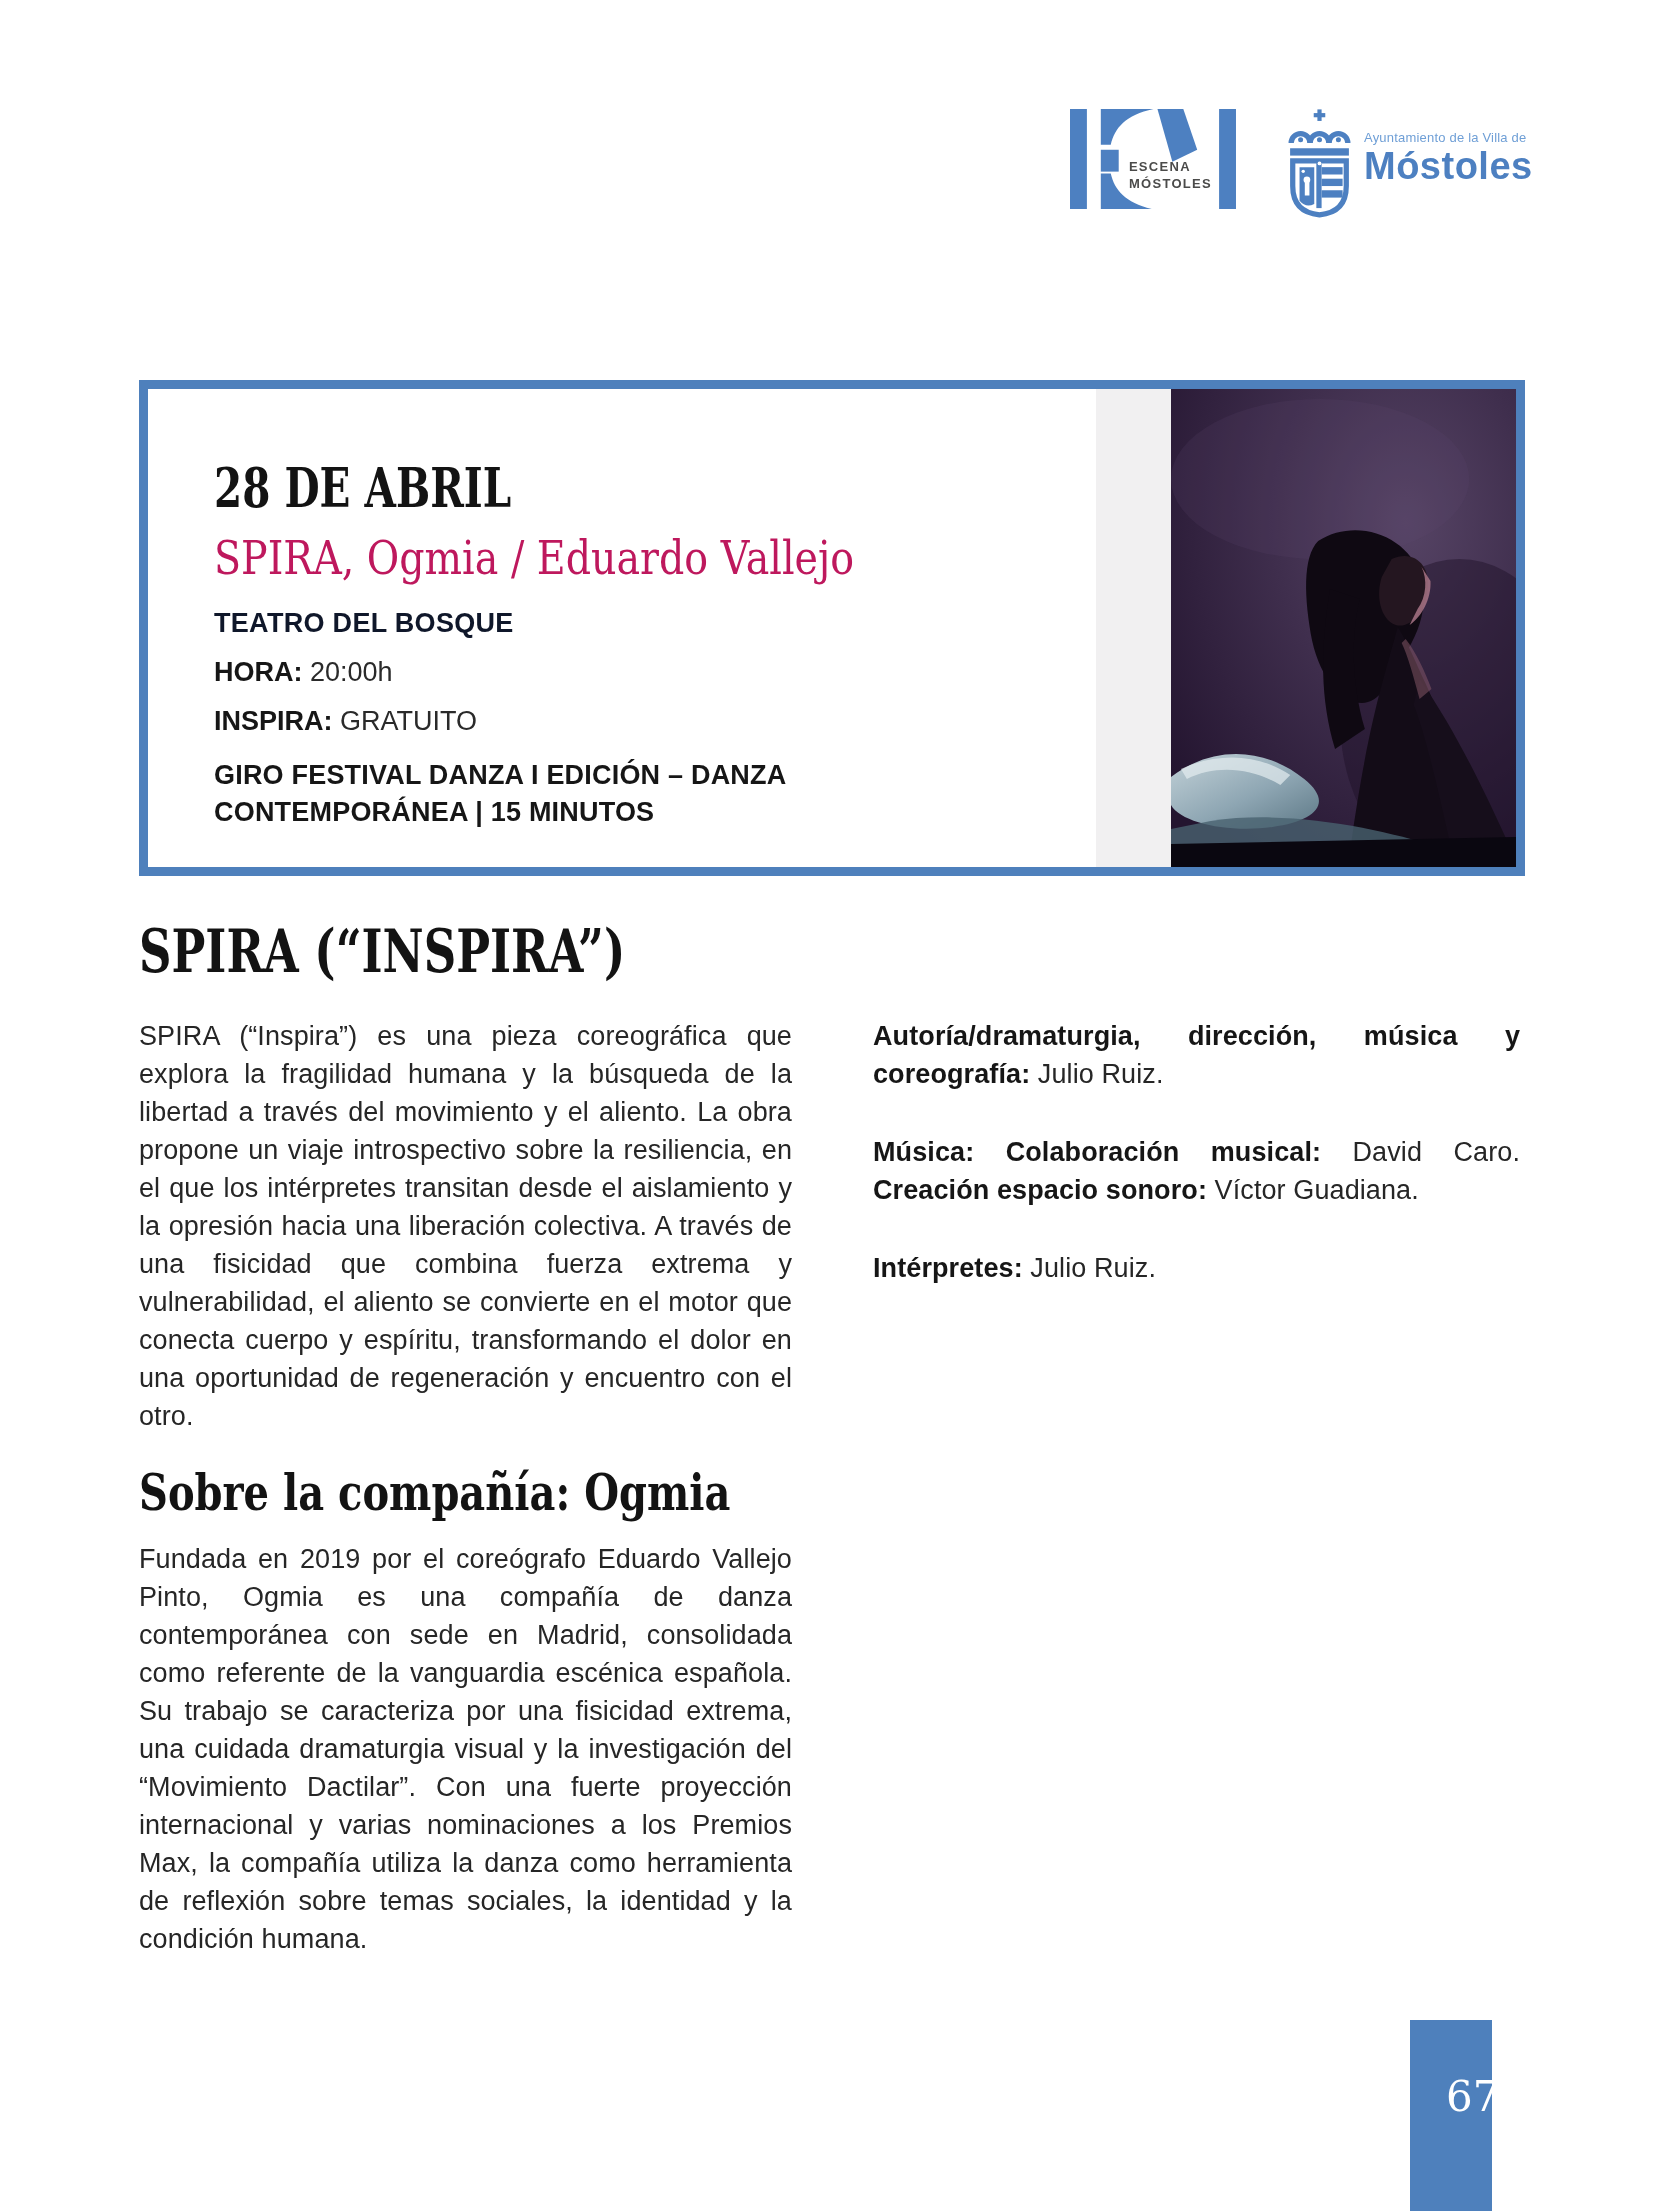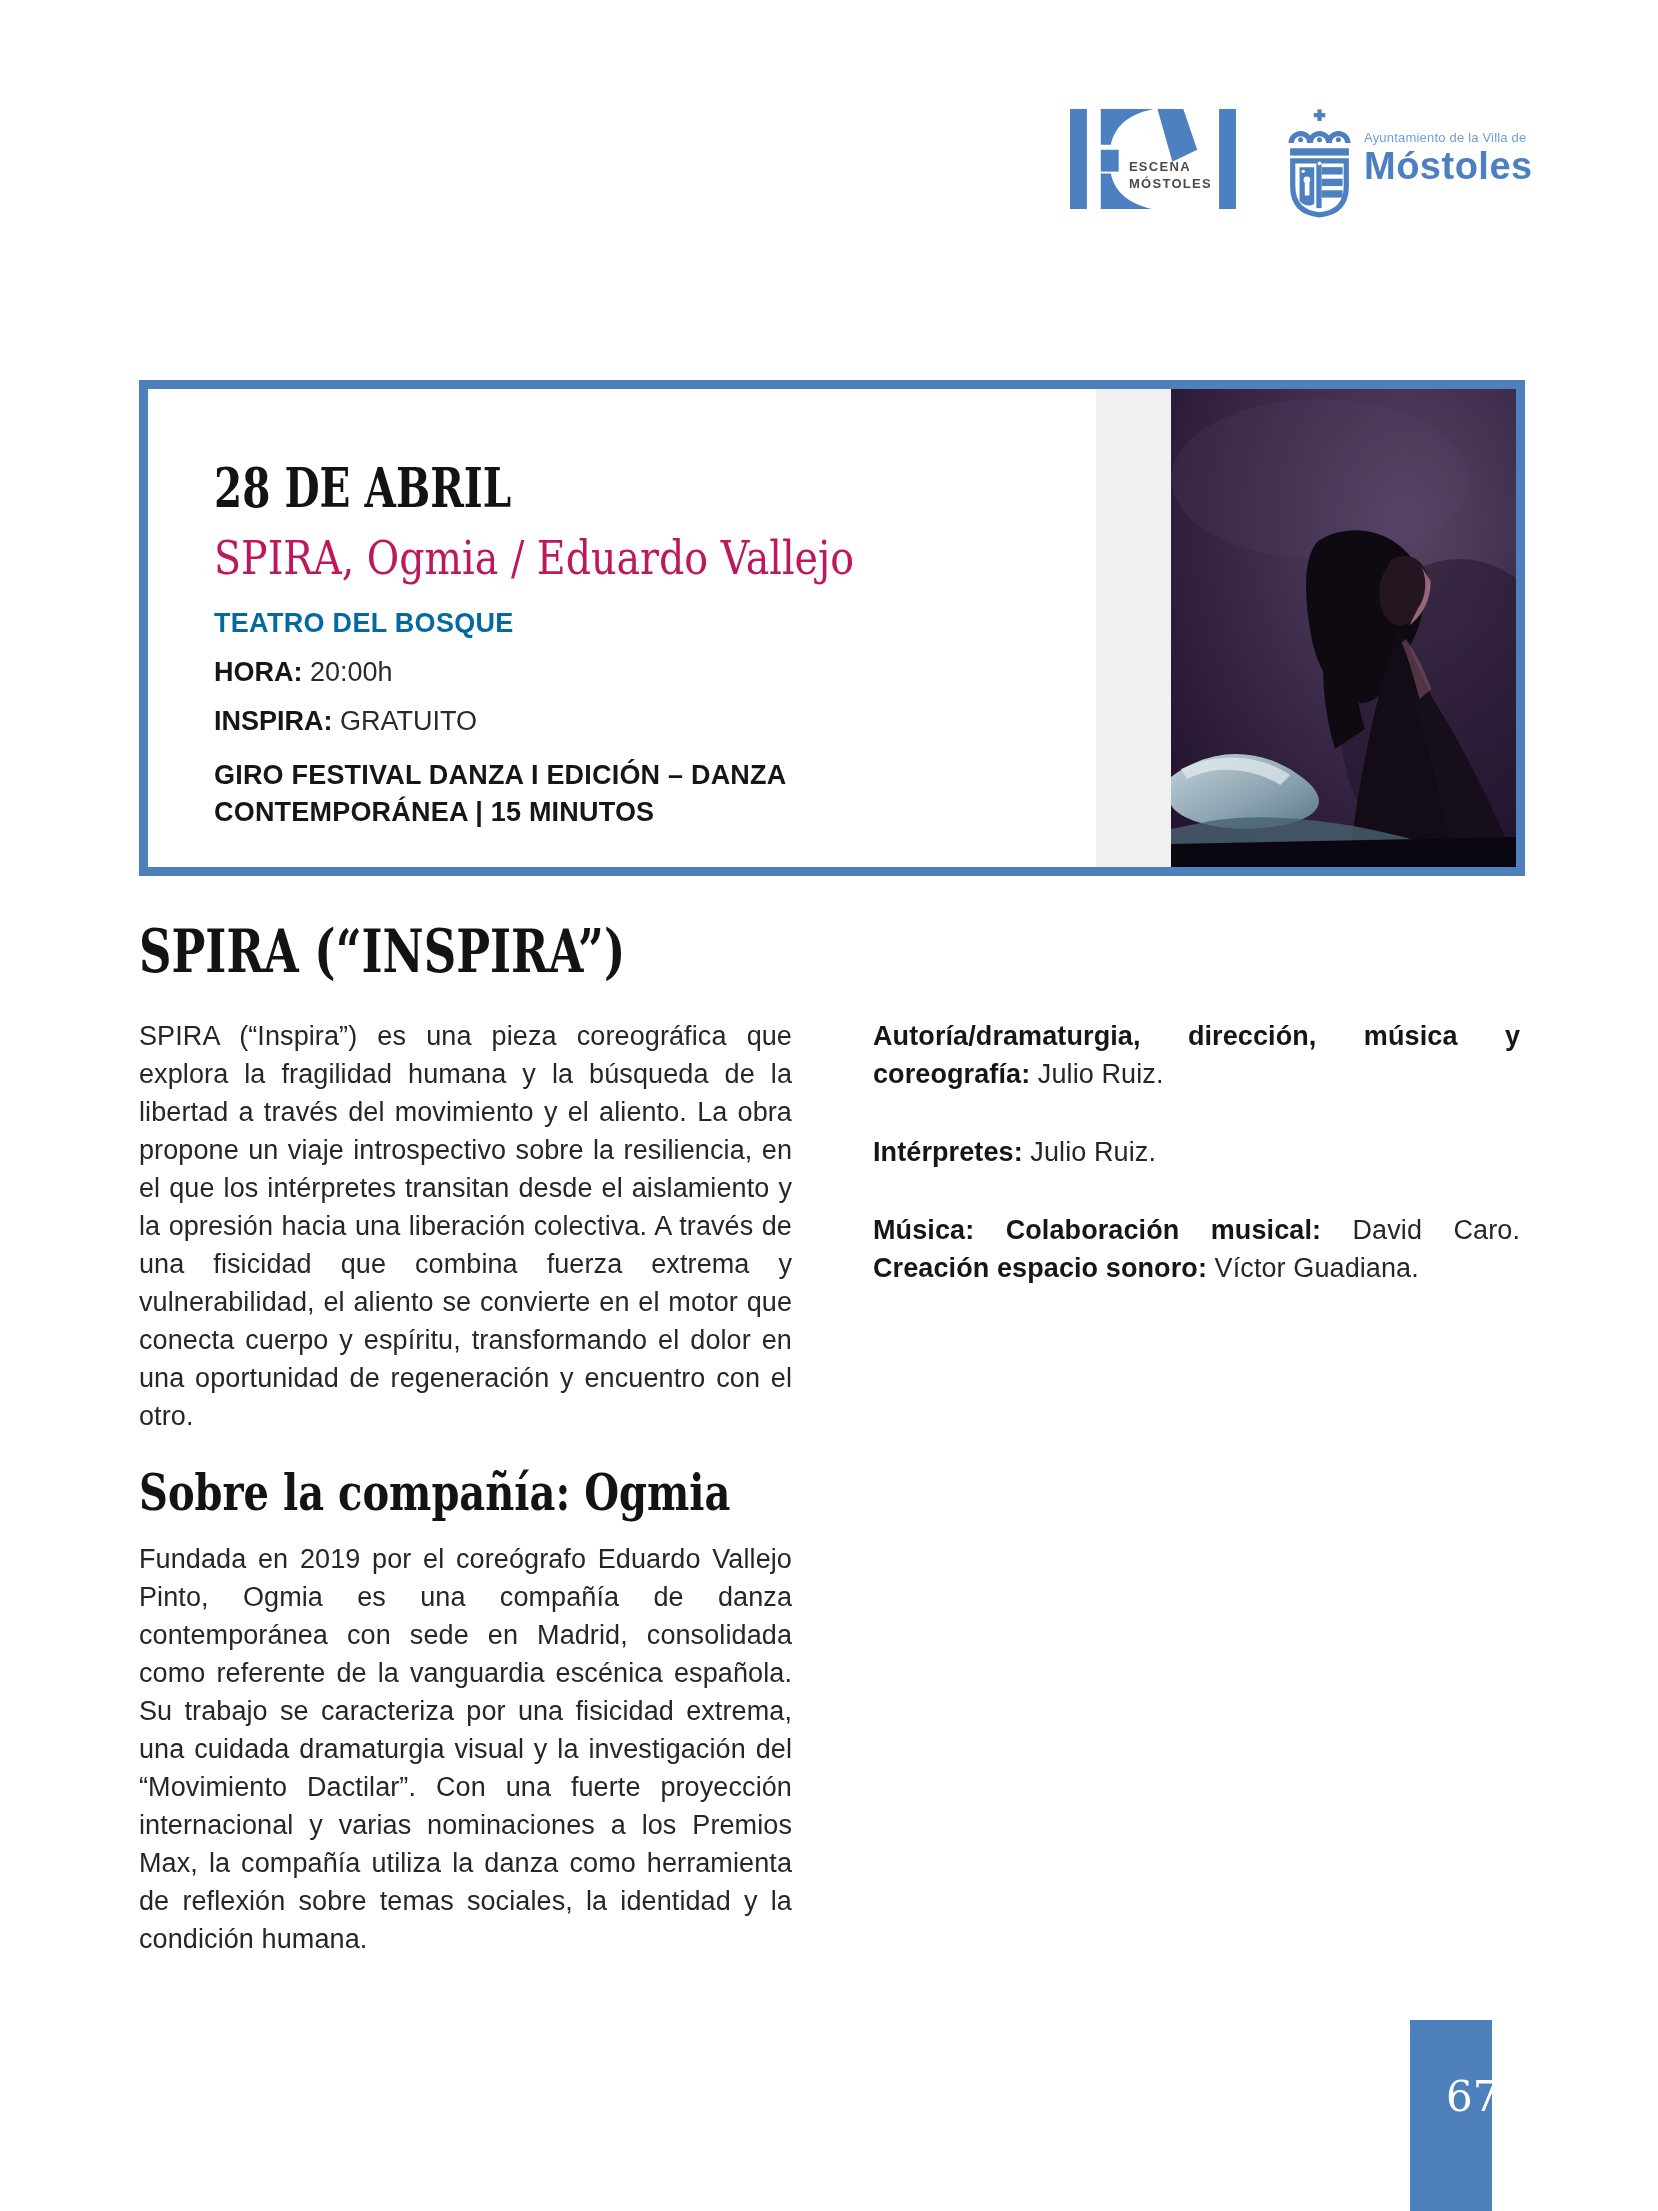--- a/index.html
+++ b/index.html
@@ -46,21 +46,21 @@
   .event-date {
     font-family:"DejaVu Serif", serif; font-weight:bold;
     font-size:54px; line-height:1; color:#131313;
   }
   .event-title {
     margin-top:18px;
     font-family:"DejaVu Serif", serif; font-weight:normal;
     font-size:46px; line-height:1.1; color:#be185d;
   }
   .event-title .serif-cond { transform:scaleX(.86); }
-  .event-venue { margin-top:24px; font-size:27px; font-weight:bold; letter-spacing:0.3px; color:#0369a1; }
+  .event-venue { margin-top:24px; font-size:27px; font-weight:bold; letter-spacing:0.3px; color:#0f172a; }
   .event-meta { margin-top:18px; font-size:27px; color:#2a2a2a; }
   .event-meta .bold { font-weight:bold; color:#161616; }
   .event-festival {
     margin-top:20px; width:577px;
     font-size:27px; font-weight:bold; line-height:37px; color:#161616; letter-spacing:0.2px;
   }
 
   
   .main-title {
     position:absolute; left:139px; top:921px;
@@ -204,22 +204,22 @@
   <h1 class="main-title"><span class="serif-cond">SPIRA (“INSPIRA”)</span></h1>
 
   <div class="col-left">
     <p class="body-text">SPIRA (“Inspira”) es una pieza coreográfica que explora la fragilidad humana y la búsqueda de la libertad a través del movimiento y el aliento. La obra propone un viaje introspectivo sobre la resiliencia, en el que los intérpretes transitan desde el aislamiento y la opresión hacia una liberación colectiva. A través de una fisicidad que combina fuerza extrema y vulnerabilidad, el aliento se convierte en el motor que conecta cuerpo y espíritu, transformando el dolor en una oportunidad de regeneración y encuentro con el otro.</p>
     <h2 class="company-heading"><span class="serif-cond">Sobre la compañía: Ogmia</span></h2>
     <p class="body-text">Fundada en 2019 por el coreógrafo Eduardo Vallejo Pinto, Ogmia es una compañía de danza contemporánea con sede en Madrid, consolidada como referente de la vanguardia escénica española. Su trabajo se caracteriza por una fisicidad extrema, una cuidada dramaturgia visual y la investigación del “Movimiento Dactilar”. Con una fuerte proyección internacional y varias nominaciones a los Premios Max, la compañía utiliza la danza como herramienta de reflexión sobre temas sociales, la identidad y la condición humana.</p>
   </div>
 
   <div class="col-right">
       <p class="body-text credit-para"><span class="bold">Autoría/dramaturgia, dirección, música y coreografía:</span><span> Julio Ruiz.</span></p>
+      <p class="body-text credit-para"><span class="bold">Música: Colaboración musical:</span><span> David Caro. </span><span class="bold">Creación espacio sonoro:</span><span> Víctor Guadiana.</span></p>
       <p class="body-text credit-para"><span class="bold">Intérpretes:</span><span> Julio Ruiz.</span></p>
-      <p class="body-text credit-para"><span class="bold">Música: Colaboración musical:</span><span> David Caro. </span><span class="bold">Creación espacio sonoro:</span><span> Víctor Guadiana.</span></p>
     </div>
 
   <div class="page-num">
     <span>67</span>
   </div>
 
 </div>
 
 
 </body></html>

